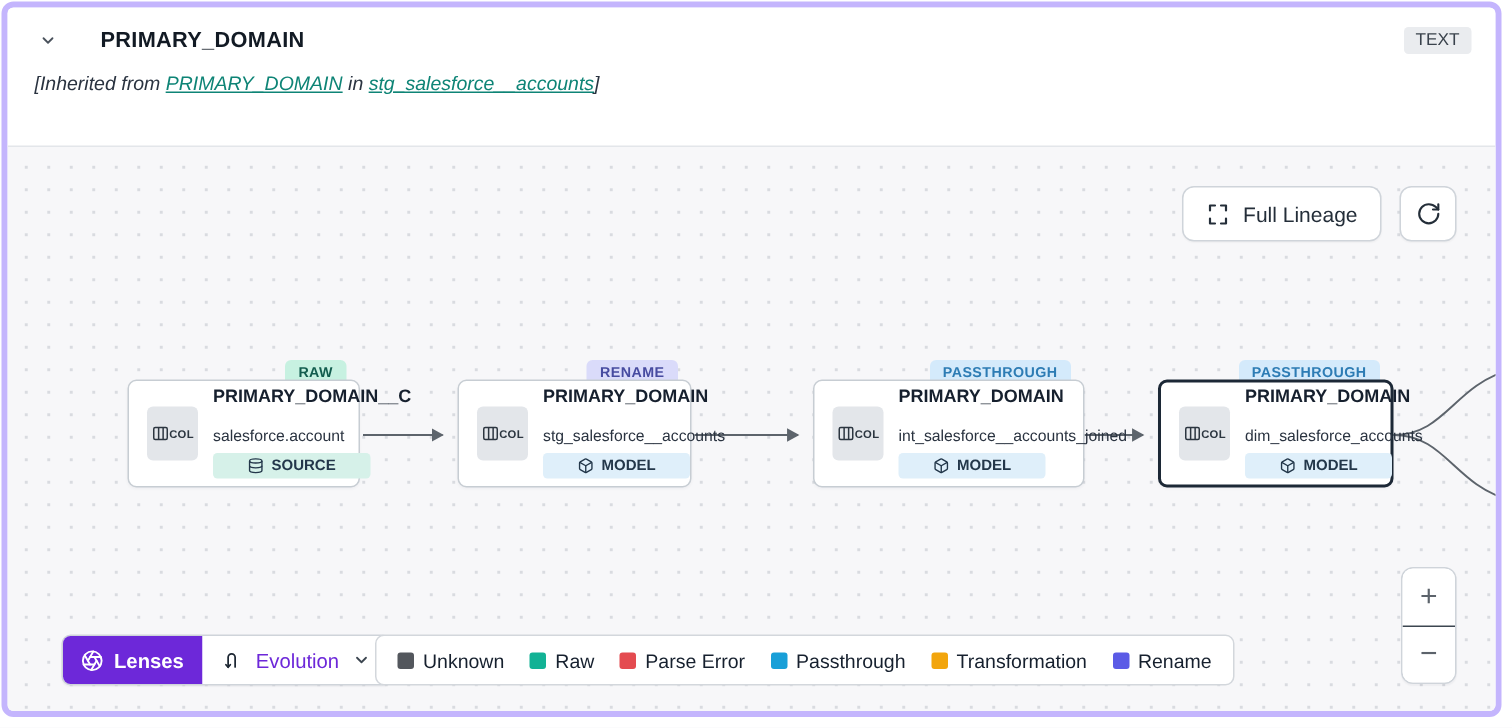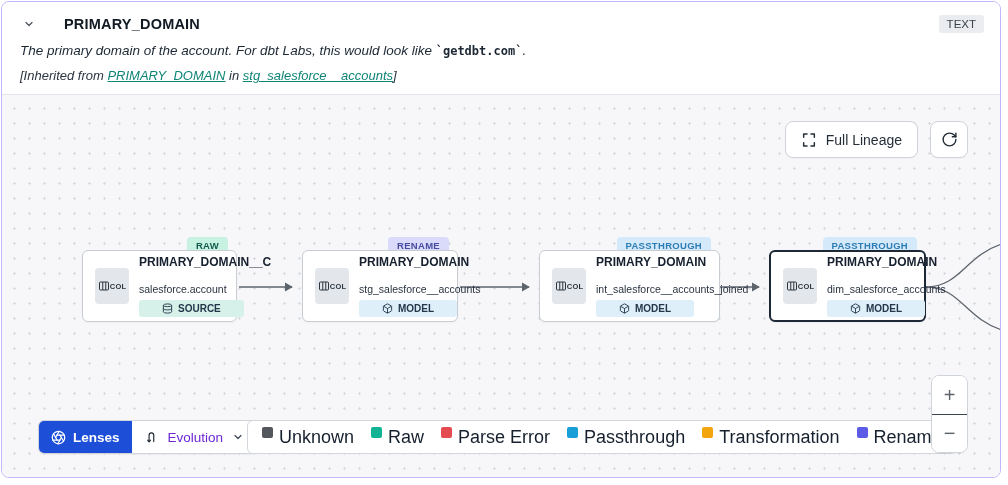--- a/index.html
+++ b/index.html
@@ -3,21 +3,21 @@
 <meta charset="utf-8">
 <style>
   * { margin:0; padding:0; box-sizing:border-box; }
   body {
     width:1008px; height:485px; background:#ffffff;
     font-family:"Liberation Sans", sans-serif; color:#1b2733;
     position:relative; overflow:hidden;
   }
   .panel {
     position:absolute; left:1px; top:1px; width:1000px; height:477px;
-    background:#fff; border:1px solid #c4b5fd; border-radius:8px; overflow:hidden;
+    background:#fff; border:4px solid #c4b5fd; border-radius:8px; overflow:hidden;
   }
 
   
   .header { padding:9px 16px 0 14px; background:#fff; height:93px; border-bottom:1px solid #e3e6ea; }
   .header-row { display:flex; align-items:center; gap:4px; height:26px; }
   .chev-btn { width:26px; height:22px; display:flex; align-items:center; justify-content:center;
               background:none; border:none; cursor:pointer; color:#4a525c; }
   .page-title { font-size:14.5px; font-weight:700; letter-spacing:.2px; color:#121a24; margin-left:18px; }
   .spacer { flex:1; }
   .type-badge { background:#eaecef; color:#3a424c; font-size:11.5px; font-weight:400;
@@ -79,33 +79,33 @@
   .res-source { background:#d6f1e9; }
   .res-model  { background:#dfeffa; }
 
   
   .lens-group {
     position:absolute; left:36px; top:325px; height:34px; display:flex;
     border:1px solid #cfd4da; border-radius:6px; overflow:hidden; background:#fff;
     box-shadow:0 1px 1px rgba(20,30,40,.04);
   }
   .lenses-btn {
-    background:#1d4ed8; color:#fff; display:flex; align-items:center; gap:7px;
+    background:#6d28d9; color:#fff; display:flex; align-items:center; gap:7px;
     padding:0 12px; font-size:13.5px; font-weight:700; cursor:pointer; border:none;
   }
   .evolution-btn {
     background:#fff; color:#6d28d9; display:flex; align-items:center; gap:9px;
     padding:0 13px; font-size:13.5px; cursor:pointer; border:none;
   }
   .legend-box {
     position:absolute; left:245px; top:325px; height:34px; background:#fff;
     border:1px solid #d3d7dc; border-radius:6px; display:flex; align-items:center;
     gap:17px; padding:0 14px;
   }
-  .legend-item { display:flex; gap:6px; font-size:18px; color:#16202e; }
+  .legend-item { display:flex; align-items:center; gap:6px; font-size:13px; color:#16202e; }
   .swatch { width:11px; height:11px; border-radius:2px; flex:0 0 auto; }
 
   
   .zoom-box {
     position:absolute; right:32px; top:280px; width:37px;
     border:1px solid #cfd4da; border-radius:8px; background:#fff; overflow:hidden;
     box-shadow:0 1px 1px rgba(20,30,40,.04);
   }
   .zoom-btn {
     width:100%; height:38px; background:#fff; border:none; cursor:pointer;
@@ -122,23 +122,20 @@
   <div class="header">
     <div class="header-row">
       <button class="chev-btn">
         <svg class="icon-svg" width="12" height="12" viewBox="0 0 24 24" fill="none" stroke="currentColor" stroke-width="2.4" stroke-linecap="round" stroke-linejoin="round">
             <polyline points="6 9 12 15 18 9"></polyline>
           </svg>
       </button>
       <span class="page-title">PRIMARY_DOMAIN</span>
       <span class="spacer"></span>
       <span class="type-badge">TEXT</span>
-    </div>
-    <div class="desc-line">
-      <span>The primary domain of the account. For dbt Labs, this would look like </span><span class="desc-code">`getdbt.com`</span><span>.</span>
     </div>
     <div class="inherited-line">
       <span>[Inherited from </span><a>PRIMARY_DOMAIN</a><span> in </span><a>stg_salesforce__accounts</a><span>]</span>
     </div>
   </div>
 
   <div class="canvas">
 
     <svg class="edges" width="998" height="382" viewBox="0 0 998 382">
       <defs>

